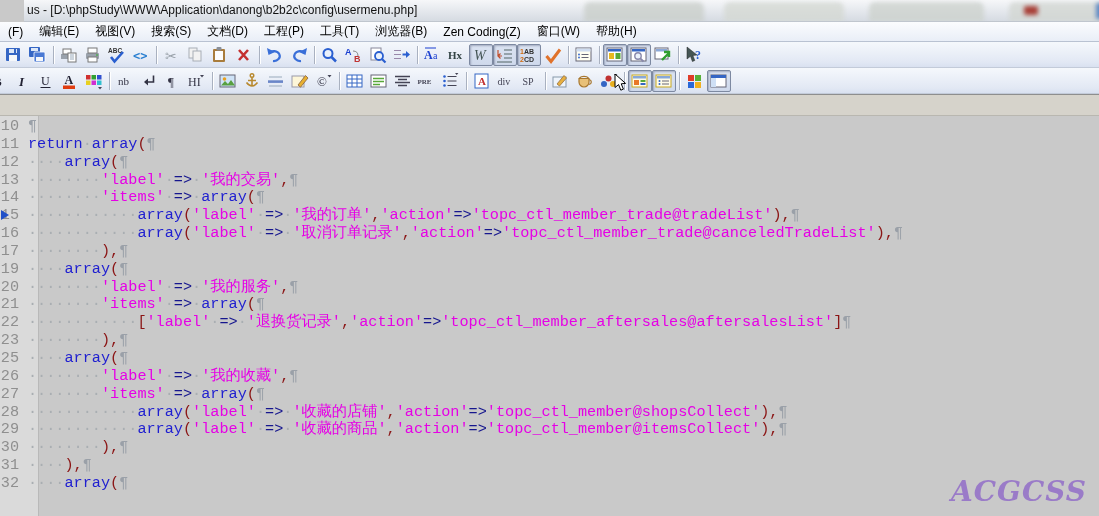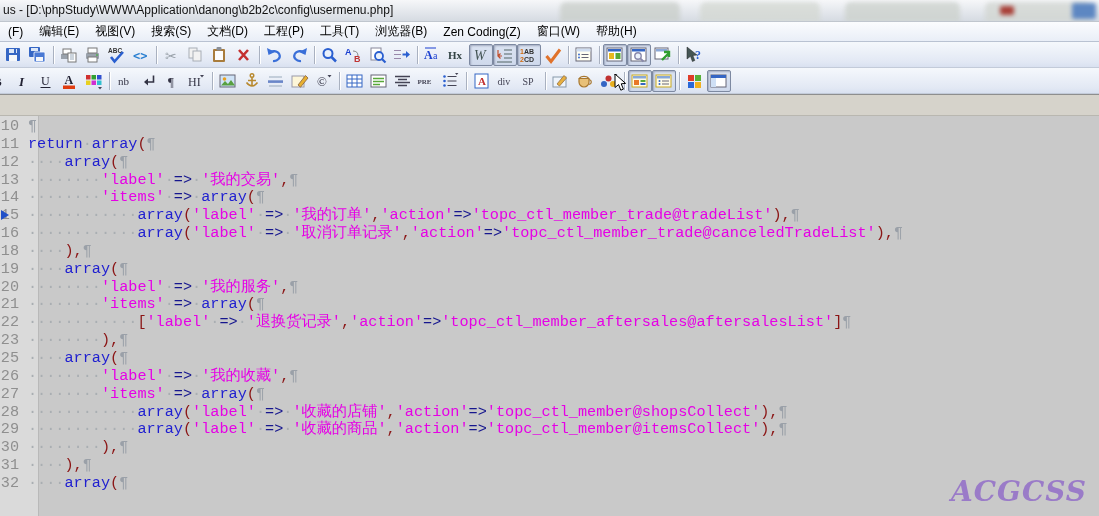--- a/index.html
+++ b/index.html
@@ -4,20 +4,21 @@
 <style>
   * { margin:0; padding:0; box-sizing:border-box; }
   html,body { width:1099px; height:516px; overflow:hidden; }
   body { font-family:"Liberation Sans", sans-serif; background:#c9c9c9; position:relative; }
 
   
   .titlebar{
     height:22px; position:relative; overflow:hidden;
     background:linear-gradient(#f6f7f9,#dfe3e9 70%,#d6dbe2);
     border-bottom:1px solid #c0c6ce;
+    margin-left:24px;
   }
   .titlebar .title{
     position:absolute; left:3px; top:3px; font-size:12px; color:#111; white-space:nowrap; z-index:3;
   }
   .bgtab{ position:absolute; top:2px; height:20px; border-radius:6px 6px 0 0;
           filter:blur(2px); opacity:.75; z-index:1; }
   .bgblip{ position:absolute; border-radius:2px; filter:blur(2px); z-index:2; }
 
   
   .menubar{
@@ -509,21 +510,21 @@
 </div>
 
 <div class="editor" id="editor">
     <div class="line"><span class="ln">10</span><span class="lcontent"><span class="t-pil">¶</span></span></div>
     <div class="line"><span class="ln">11</span><span class="lcontent"><span class="t-kw">return</span><span class="t-ws">·</span><span class="t-kw">array</span><span class="t-pun">(</span><span class="t-pil">¶</span></span></div>
     <div class="line"><span class="ln">12</span><span class="lcontent"><span class="t-ws">····</span><span class="t-kw">array</span><span class="t-pun">(</span><span class="t-pil">¶</span></span></div>
     <div class="line"><span class="ln">13</span><span class="lcontent"><span class="t-ws">········</span><span class="t-str">'label'</span><span class="t-ws">·</span><span class="t-op">=&gt;</span><span class="t-ws">·</span><span class="t-str">'我的交易'</span><span class="t-pun">,</span><span class="t-pil">¶</span></span></div>
     <div class="line"><span class="ln">14</span><span class="lcontent"><span class="t-ws">········</span><span class="t-str">'items'</span><span class="t-ws">·</span><span class="t-op">=&gt;</span><span class="t-ws">·</span><span class="t-kw">array</span><span class="t-pun">(</span><span class="t-pil">¶</span></span></div>
     <div class="line"><span class="marker"></span><span class="ln">15</span><span class="lcontent"><span class="t-ws">············</span><span class="t-kw">array</span><span class="t-pun">(</span><span class="t-str">'label'</span><span class="t-ws">·</span><span class="t-op">=&gt;</span><span class="t-ws">·</span><span class="t-str">'我的订单'</span><span class="t-pun">,</span><span class="t-str">'action'</span><span class="t-op">=&gt;</span><span class="t-str">'topc_ctl_member_trade@tradeList'</span><span class="t-pun">),</span><span class="t-pil">¶</span></span></div>
     <div class="line"><span class="ln">16</span><span class="lcontent"><span class="t-ws">············</span><span class="t-kw">array</span><span class="t-pun">(</span><span class="t-str">'label'</span><span class="t-ws">·</span><span class="t-op">=&gt;</span><span class="t-ws">·</span><span class="t-str">'取消订单记录'</span><span class="t-pun">,</span><span class="t-str">'action'</span><span class="t-op">=&gt;</span><span class="t-str">'topc_ctl_member_trade@canceledTradeList'</span><span class="t-pun">),</span><span class="t-pil">¶</span></span></div>
-    <div class="line"><span class="ln">18</span><span class="lcontent"><span class="t-ws">····</span><span class="t-pun">),</span><span class="t-pil">¶</span></span></div>
+    <div class="line"><span class="ln">17</span><span class="lcontent"><span class="t-ws">········</span><span class="t-pun">),</span><span class="t-pil">¶</span></span></div>
     <div class="line"><span class="ln">19</span><span class="lcontent"><span class="t-ws">····</span><span class="t-kw">array</span><span class="t-pun">(</span><span class="t-pil">¶</span></span></div>
     <div class="line"><span class="ln">20</span><span class="lcontent"><span class="t-ws">········</span><span class="t-str">'label'</span><span class="t-ws">·</span><span class="t-op">=&gt;</span><span class="t-ws">·</span><span class="t-str">'我的服务'</span><span class="t-pun">,</span><span class="t-pil">¶</span></span></div>
     <div class="line"><span class="ln">21</span><span class="lcontent"><span class="t-ws">········</span><span class="t-str">'items'</span><span class="t-ws">·</span><span class="t-op">=&gt;</span><span class="t-ws">·</span><span class="t-kw">array</span><span class="t-pun">(</span><span class="t-pil">¶</span></span></div>
     <div class="line"><span class="ln">22</span><span class="lcontent"><span class="t-ws">············</span><span class="t-pun">[</span><span class="t-str">'label'</span><span class="t-ws">·</span><span class="t-op">=&gt;</span><span class="t-ws">·</span><span class="t-str">'退换货记录'</span><span class="t-pun">,</span><span class="t-str">'action'</span><span class="t-op">=&gt;</span><span class="t-str">'topc_ctl_member_aftersales@aftersalesList'</span><span class="t-pun">]</span><span class="t-pil">¶</span></span></div>
     <div class="line"><span class="ln">23</span><span class="lcontent"><span class="t-ws">········</span><span class="t-pun">),</span><span class="t-pil">¶</span></span></div>
     <div class="line"><span class="ln">25</span><span class="lcontent"><span class="t-ws">····</span><span class="t-kw">array</span><span class="t-pun">(</span><span class="t-pil">¶</span></span></div>
     <div class="line"><span class="ln">26</span><span class="lcontent"><span class="t-ws">········</span><span class="t-str">'label'</span><span class="t-ws">·</span><span class="t-op">=&gt;</span><span class="t-ws">·</span><span class="t-str">'我的收藏'</span><span class="t-pun">,</span><span class="t-pil">¶</span></span></div>
     <div class="line"><span class="ln">27</span><span class="lcontent"><span class="t-ws">········</span><span class="t-str">'items'</span><span class="t-ws">·</span><span class="t-op">=&gt;</span><span class="t-ws">·</span><span class="t-kw">array</span><span class="t-pun">(</span><span class="t-pil">¶</span></span></div>
     <div class="line"><span class="ln">28</span><span class="lcontent"><span class="t-ws">············</span><span class="t-kw">array</span><span class="t-pun">(</span><span class="t-str">'label'</span><span class="t-ws">·</span><span class="t-op">=&gt;</span><span class="t-ws">·</span><span class="t-str">'收藏的店铺'</span><span class="t-pun">,</span><span class="t-str">'action'</span><span class="t-op">=&gt;</span><span class="t-str">'topc_ctl_member@shopsCollect'</span><span class="t-pun">),</span><span class="t-pil">¶</span></span></div>
     <div class="line"><span class="ln">29</span><span class="lcontent"><span class="t-ws">············</span><span class="t-kw">array</span><span class="t-pun">(</span><span class="t-str">'label'</span><span class="t-ws">·</span><span class="t-op">=&gt;</span><span class="t-ws">·</span><span class="t-str">'收藏的商品'</span><span class="t-pun">,</span><span class="t-str">'action'</span><span class="t-op">=&gt;</span><span class="t-str">'topc_ctl_member@itemsCollect'</span><span class="t-pun">),</span><span class="t-pil">¶</span></span></div>

